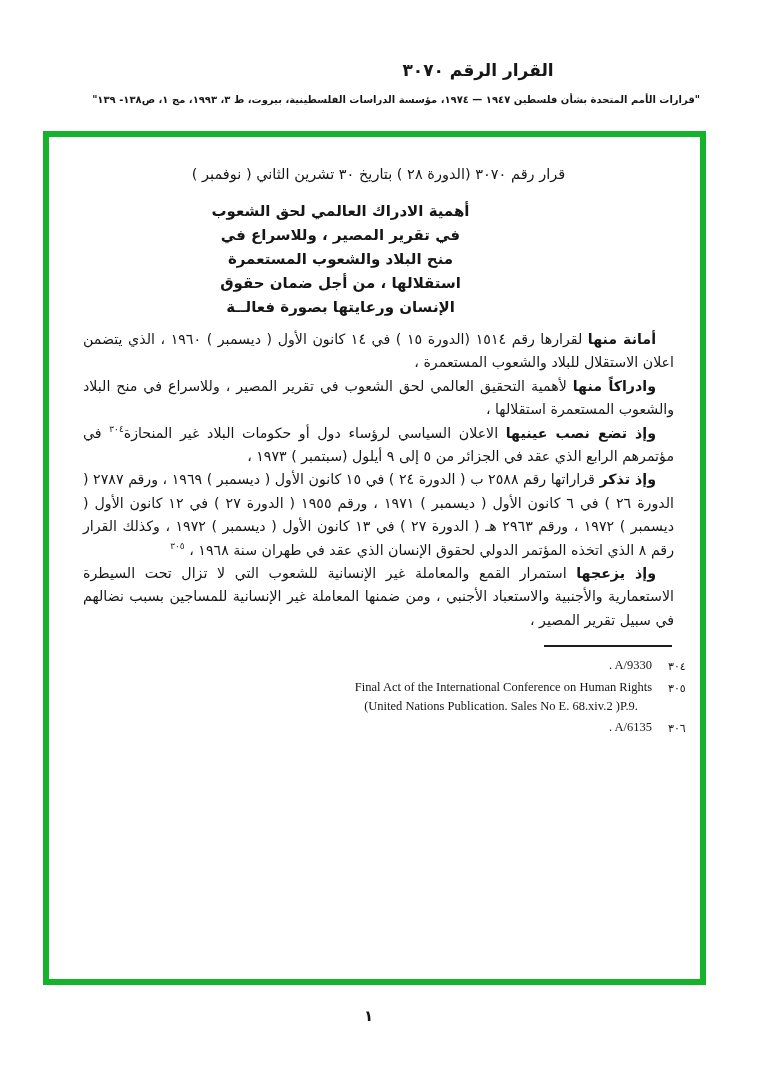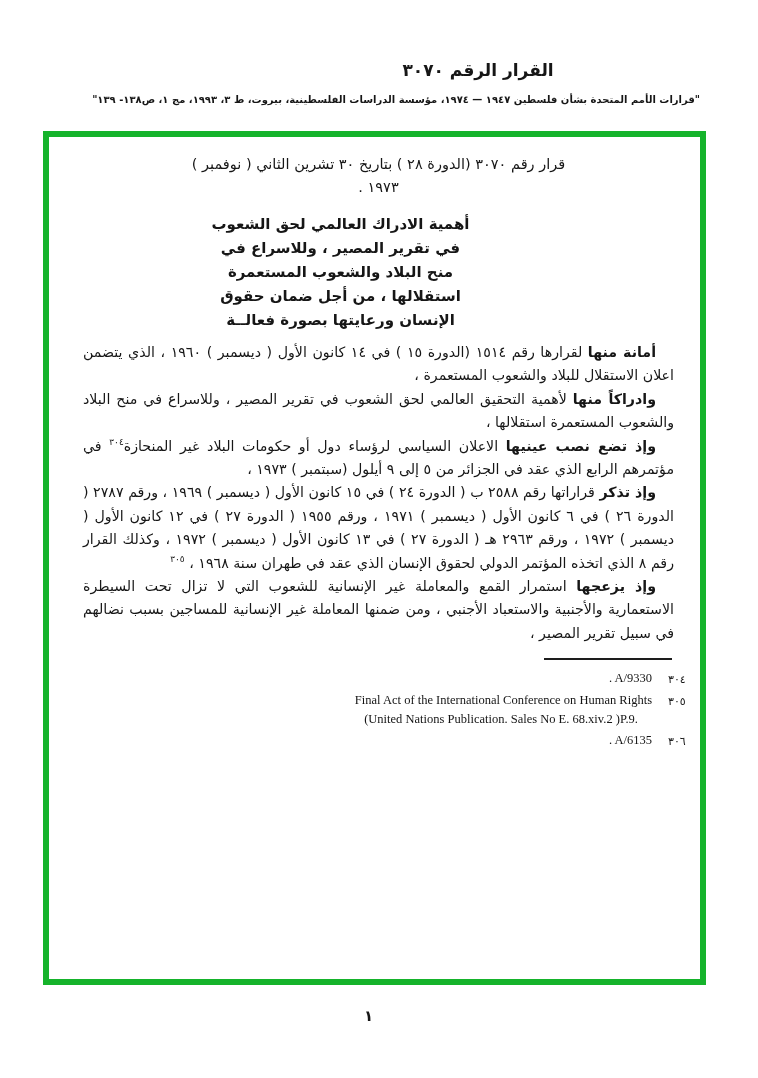--- a/index.html
+++ b/index.html
@@ -14,21 +14,21 @@
   .doc-source {
     position:absolute; top:94px; right:58px; direction:rtl; text-align:right;
     font-size:10px; font-weight:700; white-space:nowrap; letter-spacing:0.1px;
   }
   .green-box {
     position:absolute; left:43px; top:131px; width:663px; height:854px;
     border:6px solid #15b32b; box-sizing:border-box; background:#ffffff;
     padding:14px 26px 10px 34px;
   }
   .intro {
-    direction:rtl; text-align:center; font-size:14.5px; line-height:23px; margin:2px 0 2px;
+    direction:rtl; text-align:center; font-size:14.5px; line-height:23px; margin:12px 0 2px;
   }
   .heading {
     direction:rtl; text-align:center; font-weight:700; font-size:15px;
     line-height:24px; width:fit-content; margin:13px auto 9px; transform:translateX(-38px);
     white-space:nowrap;
   }
   .body-text {
     direction:rtl; text-align:justify; font-size:14.2px; line-height:23.4px;
   }
   .para { margin:0; text-indent:18px; }
@@ -60,21 +60,20 @@
 <body style="color: rgb(22, 22, 22);">
 
 <div class="doc-title">القرار الرقم ٣٠٧٠</div>
 
 <div class="doc-source">"قرارات الأمم المتحدة بشأن فلسطين ١٩٤٧ — ١٩٧٤، مؤسسة الدراسات الفلسطينية، بيروت، ط ٣، ١٩٩٣، مج ١، ص١٣٨- ١٣٩"</div>
 
 <div class="green-box" style="border-color: rgb(21, 179, 43);">
 
   <div class="intro">
     <div>قرار رقم ٣٠٧٠ (الدورة ٢٨ ) بتاريخ ٣٠ تشرين الثاني ( نوفمبر )</div>
-    <div>١٩٧٣ .</div>
   </div>
 
   <div class="heading">
       <div>أهمية الادراك العالمي لحق الشعوب</div>
       <div>في تقرير المصير ، وللاسراع في</div>
       <div>منح البلاد والشعوب المستعمرة</div>
       <div>استقلالها ، من أجل ضمان حقوق</div>
       <div>الإنسان ورعايتها بصورة فعالــة</div>
     </div>
 

